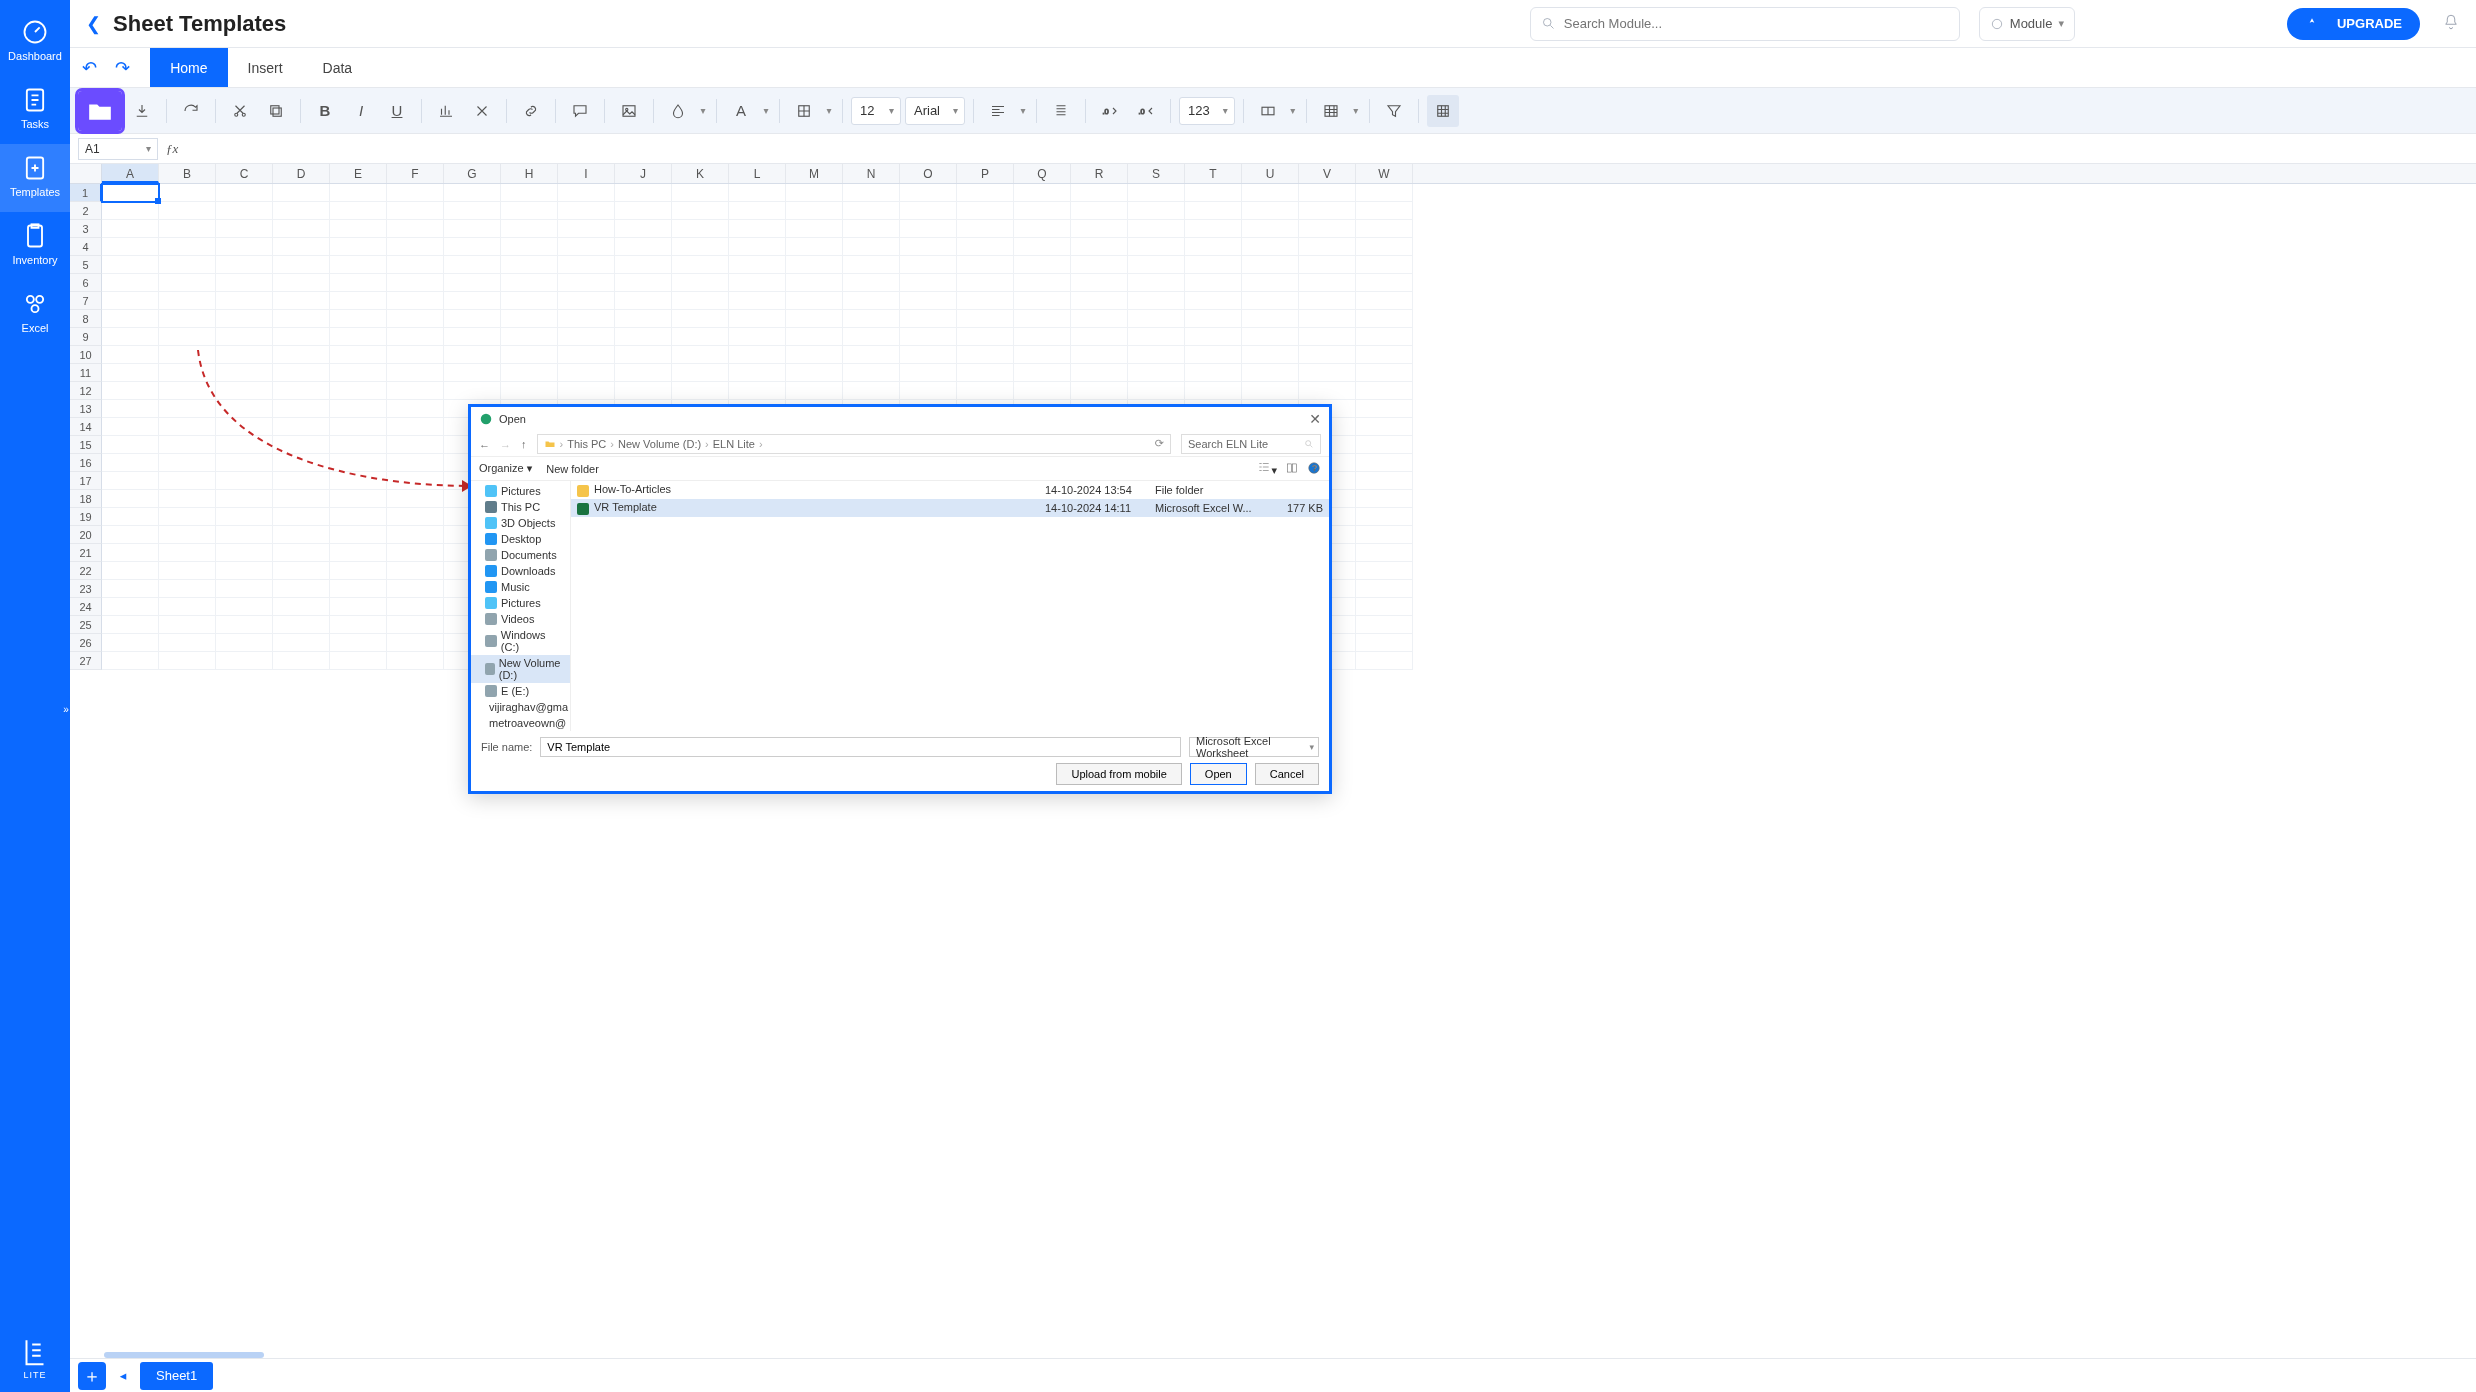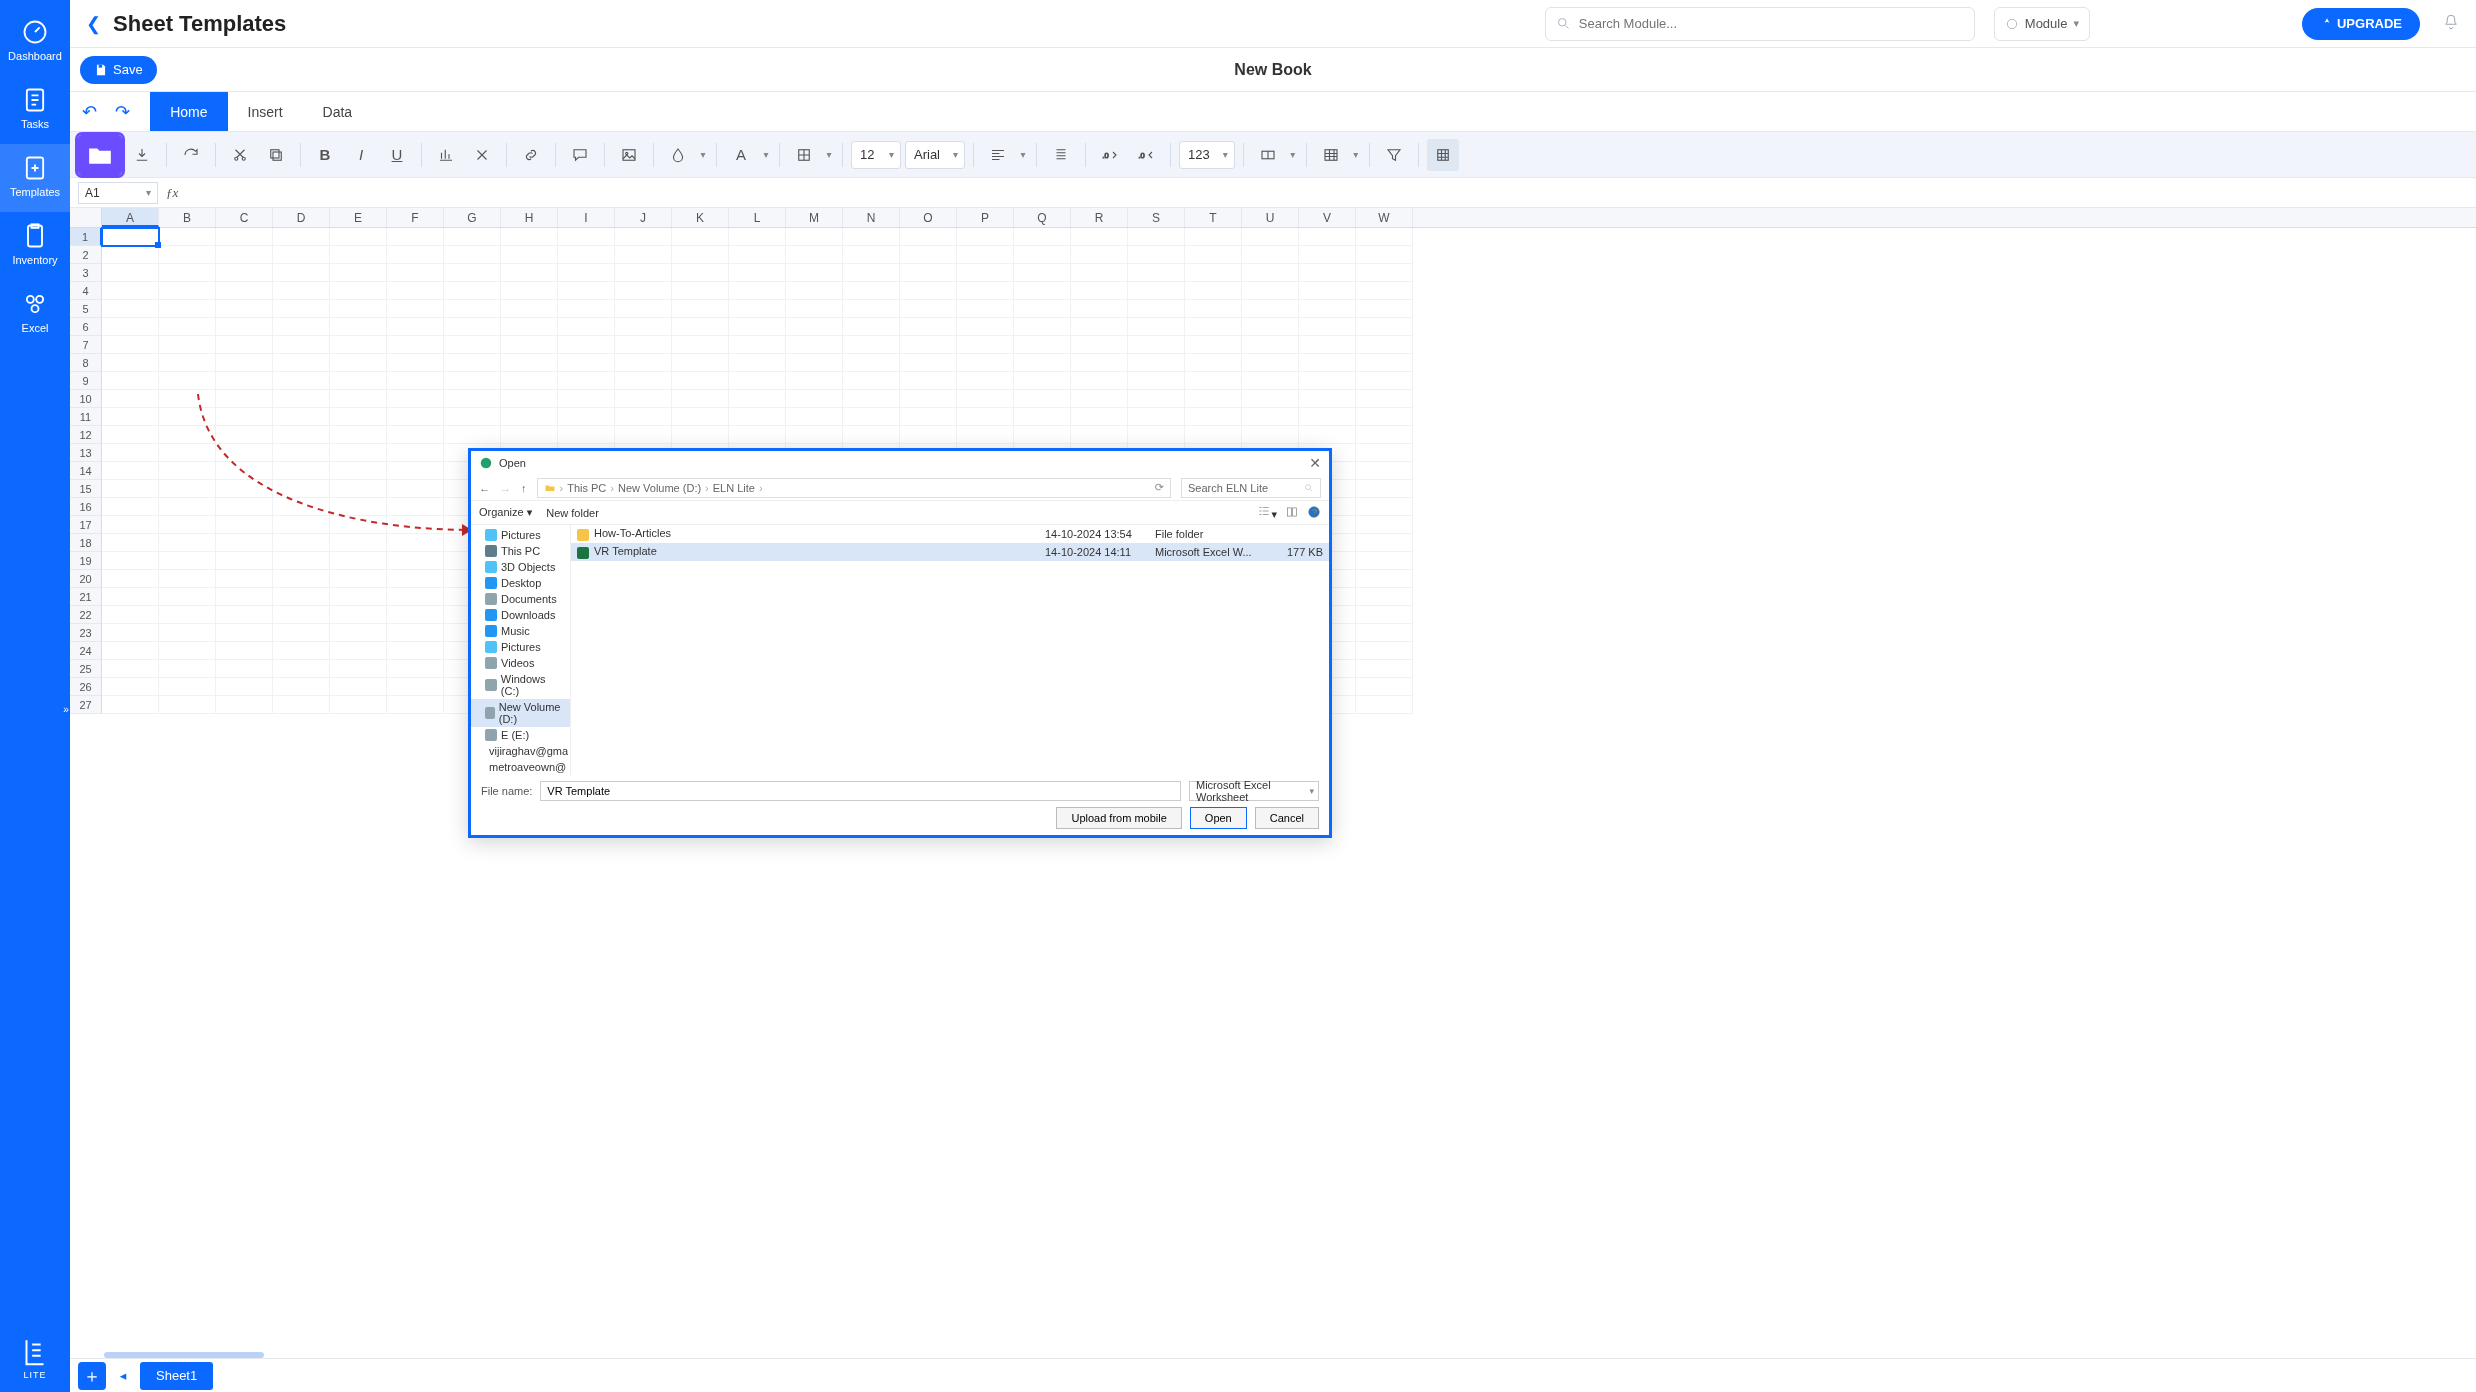--- a/index.html
+++ b/index.html
@@ -20,21 +20,21 @@
 
 .topbar { height: 48px; display: flex; align-items: center; padding: 0 16px; gap: 12px; border-bottom: 1px solid #e5e8ed; }
 .back-arrow { color: #0b69ff; font-size: 18px; cursor: pointer; }
 .page-title { font-size: 22px; font-weight: 600; color: #222; }
 .search-wrap { margin-left: auto; display: flex; align-items: center; gap: 19px; }
 .search-box { width: 430px; height: 34px; border: 1px solid #dfe3ea; border-radius: 6px; display: flex; align-items: center; padding: 0 10px; background: #fff; }
 .search-box svg { width: 15px; height: 15px; stroke: #7c8698; fill: none; }
 .search-box input { border: none; outline: none; flex: 1; padding-left: 8px; font-size: 13px; color: #555; }
 .module-sel { height: 34px; border: 1px solid #dfe3ea; border-radius: 6px; padding: 0 10px; display: flex; align-items: center; gap: 6px; font-size: 13px; color: #555; cursor: pointer; }
 .module-sel svg { width: 14px; height: 14px; stroke: #7c8698; fill: none; }
-.upgrade-btn { margin-left: 200px; height: 32px; padding: 0 18px; border-radius: 16px; background: #0b69ff; color: #fff; border: none; font-size: 13px; font-weight: 600; display: flex; align-items: center; gap: 3px; cursor: pointer; }
+.upgrade-btn { margin-left: 200px; height: 32px; padding: 0 18px; border-radius: 16px; background: #0b69ff; color: #fff; border: none; font-size: 13px; font-weight: 600; display: flex; align-items: center; gap: 18px; cursor: pointer; }
 .upgrade-btn svg { width: 14px; height: 14px; fill: #fff; }
 .bell { margin-left: 10px; cursor: pointer; }
 .bell svg { width: 18px; height: 18px; stroke: #7c8698; fill: none; }
 
 
 .book-header { height: 44px; display: flex; align-items: center; padding: 0 10px; border-bottom: 1px solid #e5e8ed; }
 .save-btn { background: #0b69ff; color: #fff; border: none; height: 28px; padding: 0 14px; border-radius: 14px; font-size: 13px; font-weight: 500; display: flex; align-items: center; gap: 5px; cursor: pointer; }
 .save-btn svg { width: 14px; height: 14px; fill: #fff; }
 .book-title { position: absolute; left: 50%; transform: translateX(-50%); font-size: 16px; font-weight: 600; color: #333; }
 
@@ -207,30 +207,20 @@
         <span>UPGRADE</span>
       </button>
       <span class="bell">
         <svg viewBox="0 0 24 24">
             <path d="M12 3a5 5 0 0 1 5 5v4l2 3H5l2-3V8a5 5 0 0 1 5-5z"></path>
             <path d="M10 19a2 2 0 0 0 4 0"></path>
           </svg>
       </span>
     </div>
 
-    <div class="book-header">
-      <button class="save-btn">
-        <svg viewBox="0 0 24 24">
-            <path d="M5 3h11l3 3v15H5z" fill="#fff" stroke="none"></path>
-            <rect x="8" y="3" width="6" height="5" fill="#0b69ff"></rect>
-          </svg>
-        <span>Save</span>
-      </button>
-      <span class="book-title">New Book</span>
-    </div>
 
     <div class="ribbon-tabs">
       <div class="undo-redo">
         <span>↶</span>
         <span>↷</span>
       </div>
       <div class="tab active">Home</div>
       <div class="tab">Insert</div>
       <div class="tab">Data</div>
     </div>

